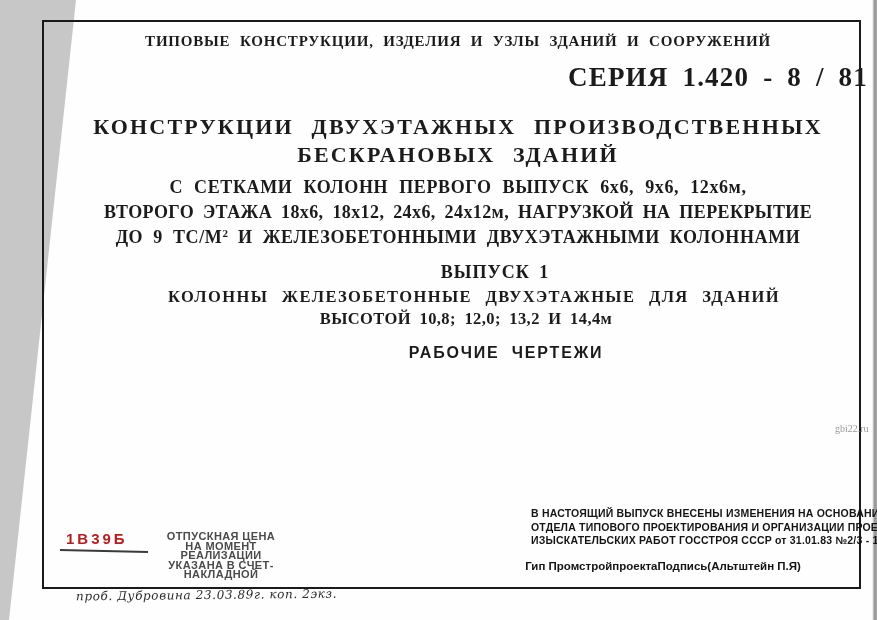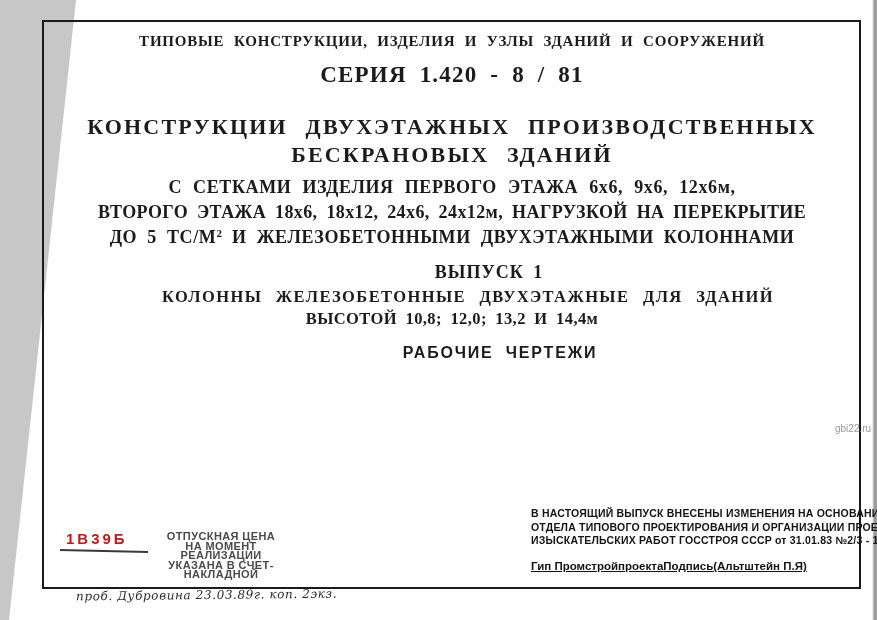--- a/index.html
+++ b/index.html
@@ -22,33 +22,33 @@
     position:absolute;right:0;top:0;width:5px;height:620px;
     background:linear-gradient(to right,#ffffff 0,#8f8f8f 55%,#adadad 100%);
   }
 
   
   .frame{
     position:absolute;left:42px;top:20px;width:815px;height:565px;
     border:2.5px solid #1a1a1a;box-sizing:content-box;
   }
 
-  .cline{position:absolute;left:42px;width:820px;text-align:center;white-space:nowrap;font-weight:bold;}
+  .cline{position:absolute;left:48px;width:820px;text-align:center;white-space:nowrap;font-weight:bold;}
 
   .header-line{top:33px;font-size:15px;letter-spacing:.8px;word-spacing:5px;}
-  .series-line{top:62px;font-size:23px;letter-spacing:1.2px;word-spacing:6px;}
+  .series-line{top:62px;font-size:27px;letter-spacing:1.2px;word-spacing:6px;text-align:right;}
   .title-1{top:114px;font-size:22px;letter-spacing:2.2px;word-spacing:10px;}
   .title-2{top:142px;font-size:22px;letter-spacing:2.2px;word-spacing:10px;}
   .sub-1{top:177px;font-size:18px;letter-spacing:.6px;word-spacing:6px;}
   .sub-2{top:202px;font-size:18px;letter-spacing:.4px;word-spacing:4px;text-align:center;}
   .sub-3{top:227px;font-size:18px;letter-spacing:.6px;word-spacing:5px;}
   .sub-3 sup{font-size:11px;vertical-align:6px;letter-spacing:0;}
   .issue-label{top:262px;font-size:18px;letter-spacing:1px;word-spacing:4px;padding-left:37px;}
   .issue-1{top:287px;font-size:16.5px;letter-spacing:1.4px;word-spacing:8px;margin-left:16px;}
-  .issue-2{top:309px;font-size:16.5px;letter-spacing:.4px;word-spacing:4px;}
+  .issue-2{top:309px;font-size:16.5px;letter-spacing:.4px;word-spacing:4px;margin-left:8px;}
   .drawings{
     top:344px;font-size:16px;letter-spacing:1.8px;word-spacing:6px;
     font-family:"Liberation Sans", sans-serif;
     padding-left:48px;
   }
 
   
   .stamp-code{
     position:absolute;left:66px;top:530px;
     font-family:"Liberation Sans", sans-serif;
@@ -68,58 +68,58 @@
 
   
   .amendment{
     position:absolute;left:531px;top:507px;width:330px;
     font-family:"Liberation Sans", sans-serif;
     font-weight:bold;font-size:10.5px;line-height:13.5px;
     letter-spacing:.2px;color:#141414;text-align:left;white-space:nowrap;
   }
   .gip-line{
     position:absolute;left:531px;top:560px;width:264px;
-    display:flex;justify-content:space-between;align-items:baseline;
+    display:flex;justify-content:center;align-items:baseline;
     font-family:"Liberation Sans", sans-serif;
-    font-weight:bold;font-size:11.5px;color:#141414;white-space:nowrap;text-decoration:underline;
+    font-weight:bold;font-size:11.5px;color:#141414;white-space:nowrap;
   }
 
   .handwritten{
     position:absolute;left:76px;top:588px;
     font-family:"DejaVu Serif", serif;font-style:italic;
     font-size:12px;letter-spacing:.6px;color:#2c2c2c;
     transform:rotate(-.6deg);white-space:nowrap;
   }
 
   .watermark{
     position:absolute;left:835px;top:423px;
-    font-family:Liberation Sans, sans-serif;font-size:10px;color:#9b9b9b;
+    font-family:Liberation Serif, serif;font-size:10px;color:#9b9b9b;
     white-space:nowrap;z-index:5;
   }
 </style>
 </head>
 <body>
 
 <div class="scan">
 
   <div class="edge-left"></div>
   <div class="edge-right"></div>
 
   <div class="frame"></div>
 
   <div class="cline header-line">ТИПОВЫЕ КОНСТРУКЦИИ, ИЗДЕЛИЯ И УЗЛЫ ЗДАНИЙ И СООРУЖЕНИЙ</div>
 
   <div class="cline series-line">СЕРИЯ 1.420 - 8 / 81</div>
 
   <div class="cline title-1">КОНСТРУКЦИИ ДВУХЭТАЖНЫХ ПРОИЗВОДСТВЕННЫХ</div>
   <div class="cline title-2">БЕСКРАНОВЫХ ЗДАНИЙ</div>
 
-  <div class="cline sub-1">С СЕТКАМИ ИЗДЕЛИЯ ПЕРВОГО ЭТАЖА 6х6, 9х6, 12х6м,</div>
+  <div class="cline sub-1">С СЕТКАМИ КОЛОНН ПЕРВОГО ВЫПУСК 6х6, 9х6, 12х6м,</div>
   <div class="cline sub-2">ВТОРОГО ЭТАЖА 18х6, 18х12, 24х6, 24х12м, НАГРУЗКОЙ НА ПЕРЕКРЫТИЕ</div>
-  <div class="cline sub-3"><span>ДО 5 ТС/М</span><sup>2</sup><span> И ЖЕЛЕЗОБЕТОННЫМИ ДВУХЭТАЖНЫМИ КОЛОННАМИ</span></div>
+  <div class="cline sub-3"><span>ДО 9 ТС/М</span><sup>2</sup><span> И ЖЕЛЕЗОБЕТОННЫМИ ДВУХЭТАЖНЫМИ КОЛОННАМИ</span></div>
 
   <div class="cline issue-label">ВЫПУСК 1</div>
   <div class="cline issue-1">КОЛОННЫ ЖЕЛЕЗОБЕТОННЫЕ ДВУХЭТАЖНЫЕ ДЛЯ ЗДАНИЙ</div>
   <div class="cline issue-2">ВЫСОТОЙ 10,8; 12,0; 13,2 И 14,4м</div>
 
   <div class="cline drawings">РАБОЧИЕ ЧЕРТЕЖИ</div>
 
   <div class="stamp-code">1В39Б</div>
   <div class="stamp-underline"></div>
 

